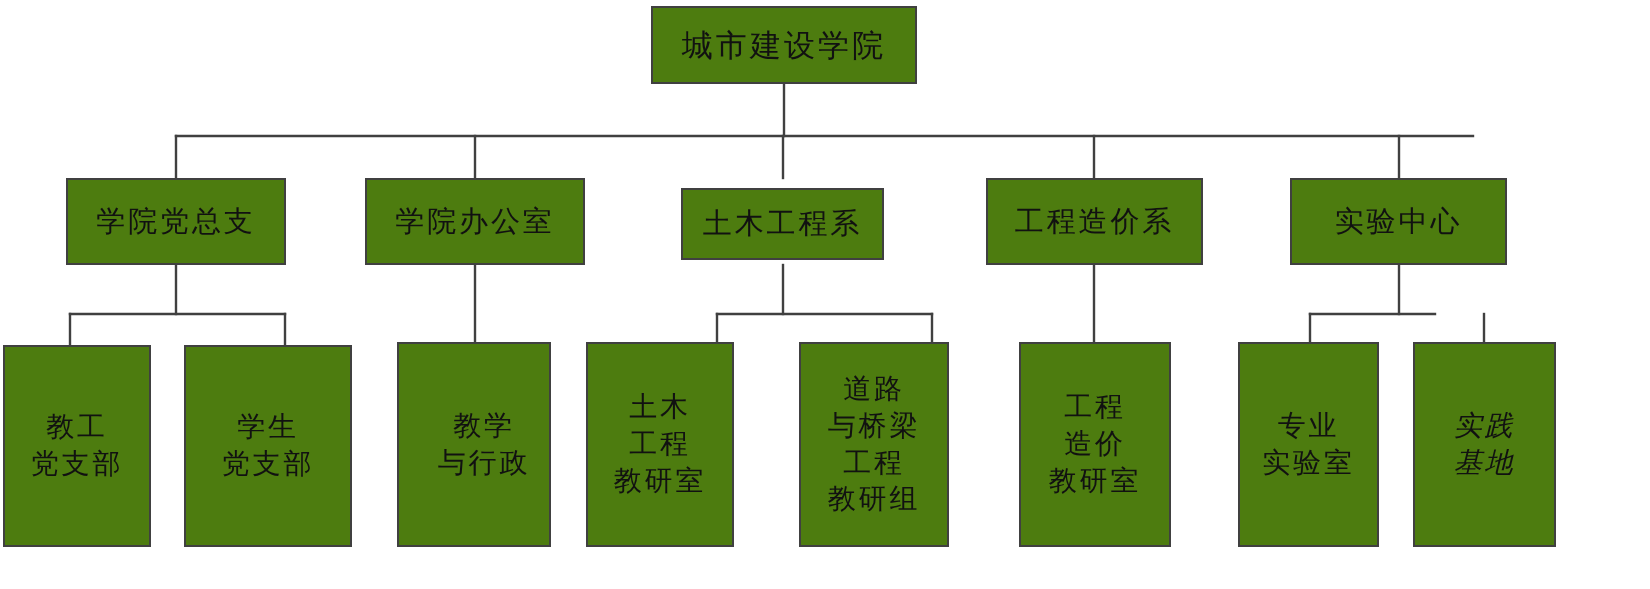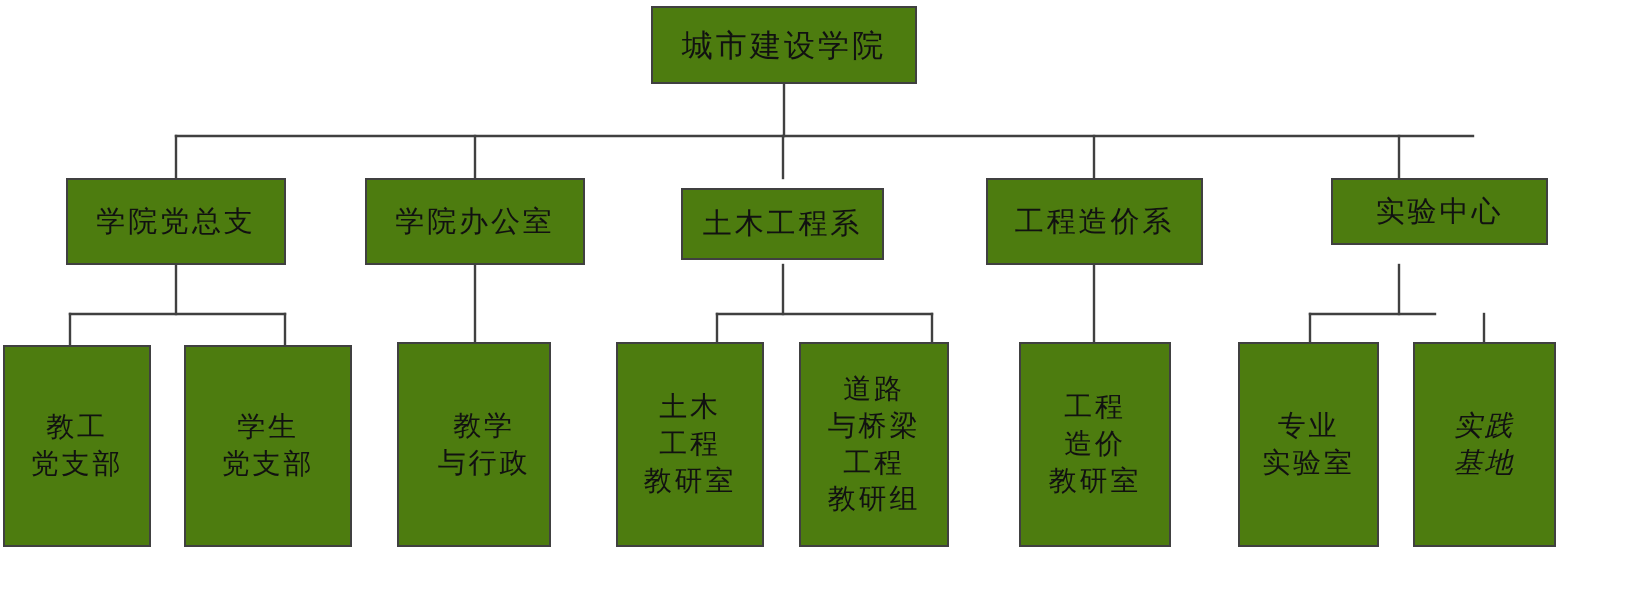--- a/index.html
+++ b/index.html
@@ -102,40 +102,40 @@
   </div>
 
   <div class="node level-dept" style="left: 681px; top: 188px; width: 203px; height: 72px;">
     <span class="node-label">土木工程系</span>
   </div>
 
   <div class="node level-dept" style="left: 986px; top: 178px; width: 217px; height: 87px;">
     <span class="node-label">工程造价系</span>
   </div>
 
-  <div class="node level-dept" style="left: 1290px; top: 178px; width: 217px; height: 67px; margin-left: 41px;">
+  <div class="node level-dept" style="left: 1290px; top: 178px; width: 217px; height: 87px;">
     <span class="node-label">实验中心</span>
   </div>
 
   <div class="node level-leaf" style="left: 3px; top: 345px; width: 148px; height: 202px;">
     <span class="node-label">教工
 党支部</span>
   </div>
 
   <div class="node level-leaf" style="left: 184px; top: 345px; width: 168px; height: 202px;">
     <span class="node-label">学生
 党支部</span>
   </div>
 
   <div class="node level-leaf" style="left: 397px; top: 342px; width: 154px; height: 205px; padding-left: 20px;">
     <span class="node-label">教学
 与行政</span>
   </div>
 
-  <div class="node level-leaf" style="left: 616px; top: 342px; width: 148px; height: 205px;">
+  <div class="node level-leaf" style="left: 586px; top: 342px; width: 148px; height: 205px;">
     <span class="node-label">土木
 工程
 教研室</span>
   </div>
 
   <div class="node level-leaf" style="left: 799px; top: 342px; width: 150px; height: 205px;">
     <span class="node-label">道路
 与桥梁
 工程
 教研组</span>

